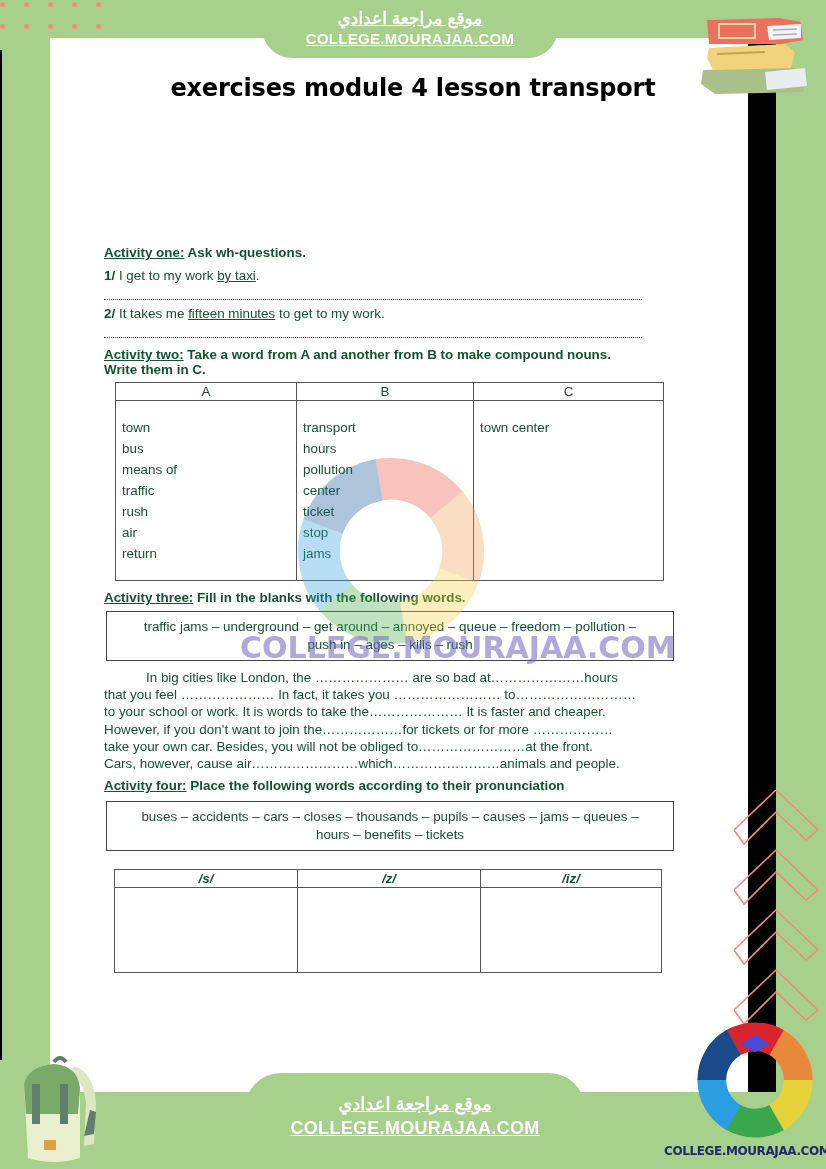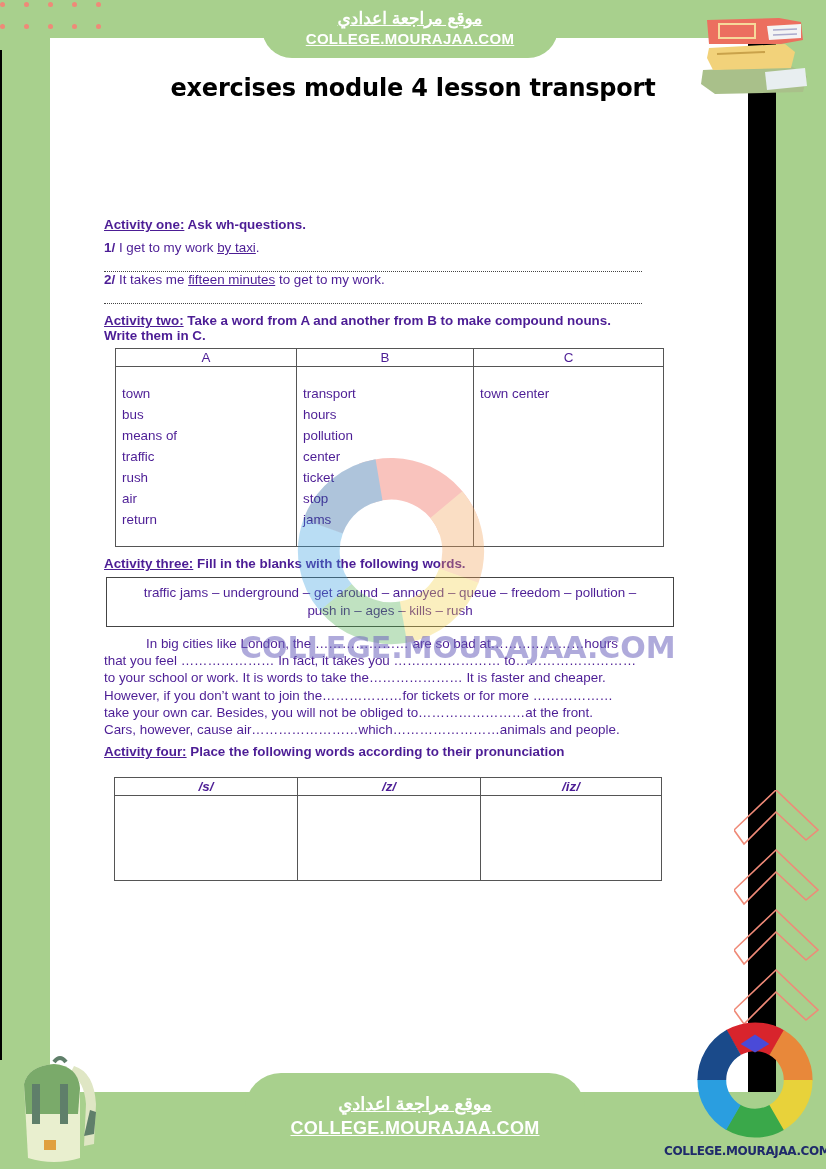--- a/index.html
+++ b/index.html
@@ -37,21 +37,21 @@
   .banner-bottom .ar { font-size:18px; font-weight:bold; margin-top:20px; text-decoration:underline; }
   .banner-bottom .en { font-size:18px; font-weight:bold; text-decoration:underline; letter-spacing:0.3px; margin-top:3px; }
 
   .title {
     position:absolute; left:0; width:826px; top:74px; text-align:center;
     font-family:"DejaVu Sans", sans-serif; font-weight:bold; font-size:24px;
     letter-spacing:-0.2px; color:#000;
   }
 
   
-  .content { position:absolute; left:104px; top:217px; width:570px; font-size:13.4px; color:#4c1d95; }
+  .content { position:absolute; left:104px; top:245px; width:570px; font-size:13.4px; color:#14532d; }
   .act-title { font-weight:bold; }
   .act-title .lbl { text-decoration:underline; }
   .line { margin:0; }
   .dotted { border-bottom:1px dotted #444; height:8px; margin-top:8px; width:538px; }
   .u { text-decoration:underline; }
 
   table.words { border-collapse:collapse; width:549px; margin-left:11px; }
   table.words th { font-weight:normal; font-size:13.4px; border:1px solid #555; padding:1px 0; text-align:center; }
   table.words td { border-left:1px solid #555; border-right:1px solid #555; border-bottom:1px solid #555; vertical-align:top; padding:16px 6px; }
   table.words td div { height:21px; line-height:21px; }
@@ -129,21 +129,21 @@
 
   <div class="act-title">
     <span class="lbl">Activity one:</span>
     <span>Ask wh-questions.</span>
   </div>
   <p class="line" style="margin-top:8px">
     <b>1/</b>
     <span>I get to my work </span><span class="u">by taxi</span><span>.</span>
   </p>
   <div class="dotted"></div>
-  <p class="line" style="">
+  <p class="line" style="margin-top:6px">
     <b>2/</b>
     <span>It takes me </span><span class="u">fifteen minutes</span><span> to get to my work.</span>
   </p>
   <div class="dotted"></div>
 
   <div class="act-title" style="margin-top:9px;text-align:justify;width:568px">
     <span class="lbl">Activity two:</span>
     <span>Take a word from A and another from B to make compound nouns.</span>
   </div>
   <div class="act-title">Write them in C.</div>
@@ -195,20 +195,24 @@
     <div>to your school or work. It is words to take the………………… It is faster and cheaper.</div>
     <div>However, if you don’t want to join the………………for tickets or for more ………………</div>
     <div>take your own car. Besides, you will not be obliged to……………………at the front.</div>
     <div>Cars, however, cause air……………………which……………………animals and people.</div>
   </div>
 
   <div class="act-title" style="margin-top:6px">
     <span class="lbl">Activity four:</span>
     <span>Place the following words according to their pronunciation</span>
   </div>
+  <div class="box" style="margin-top:8px">
+    <div>buses – accidents – cars – closes – thousands – pupils – causes – jams – queues –</div>
+    <div>hours – benefits – tickets</div>
+  </div>
   <table class="pron">
     <tbody>
         <tr>
       <th style="width:182px">/s/</th>
       <th style="width:182px">/z/</th>
       <th>/iz/</th>
     </tr>
     <tr>
       <td></td>
       <td></td>

